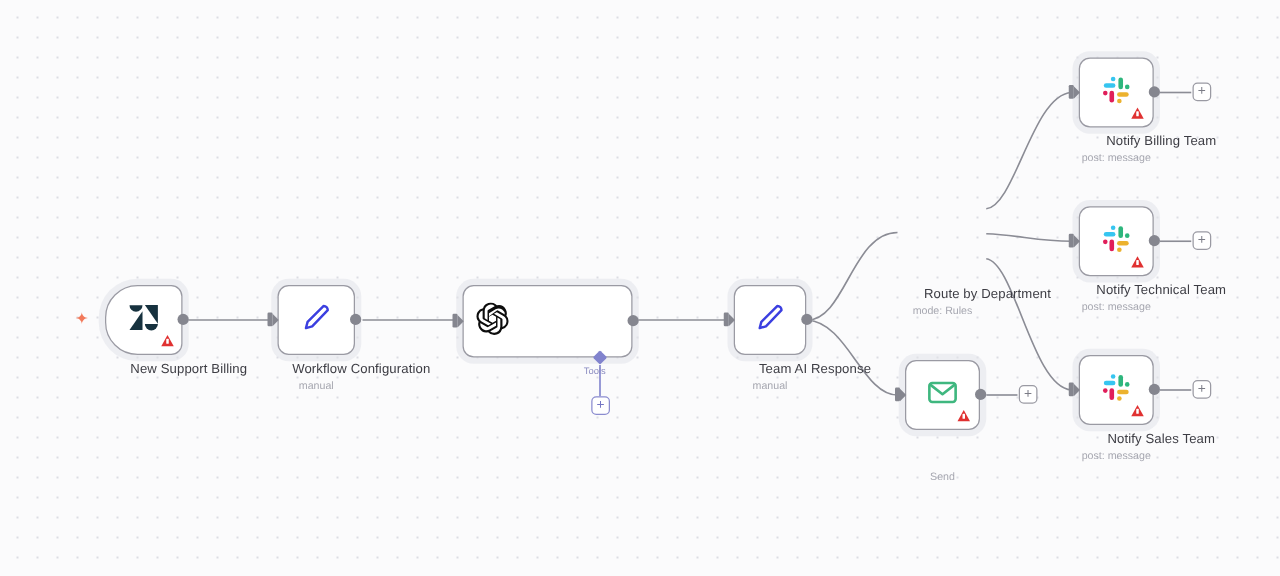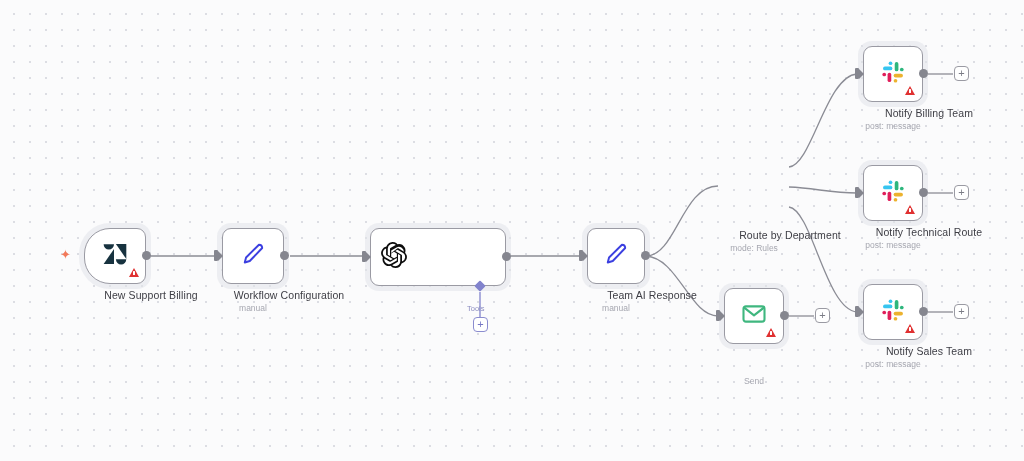--- a/index.html
+++ b/index.html
@@ -120,21 +120,20 @@
     width: 8px; height: 8px;
     background: #8183cd;
     transform: rotate(45deg);
     border-radius: 1px;
   }
   .tools-label {
     position: absolute;
     font-size: 7.5px;
     color: #8a8bc0;
     white-space: nowrap;
-    margin-top: 12px;
   }
 
   
   .warn {
     position: absolute;
     width: 0; height: 0;
     border-left: 5.5px solid transparent;
     border-right: 5.5px solid transparent;
     border-bottom: 9.5px solid #e03131;
   }
@@ -321,21 +320,21 @@
             <rect x="12.6" y="18.4" width="3.4" height="3.4" rx="1.7"></rect>
             <rect x="12.6" y="13.6" width="8.6" height="3.4" rx="1.7"></rect>
           </g>
         </svg>
       </span>
       <span class="warn" style="right:7px; bottom:6px;"></span>
     </div>
     <span class="port-in" style="left:-8px; top:22px;"></span>
     <span class="port-out" style="left:56px; top:23px;"></span>
   </div>
-  <div class="caption" style="left:823px; top:226px; width:140px;">Notify Technical Route</div>
+  <div class="caption" style="left:823px; top:226px; width:140px;">Notify Technical Team</div>
   <div class="subcaption" style="left:823px; top:240px; width:140px;">post: message</div>
   <div class="plus-btn" style="left:954px; top:185px;">+</div>
 
   <div class="node" style="left:863px; top:284px; width:60px; height:56px;">
     <div class="box" style="width:60px; height:56px;">
       <span class="icon">
         <svg width="26" height="26" viewBox="0 0 24 24">
           <g fill="#e01e5a">
             <rect x="2.2" y="12.6" width="3.4" height="3.4" rx="1.7"></rect>
             <rect x="7.0" y="12.6" width="3.4" height="8.6" rx="1.7"></rect>

